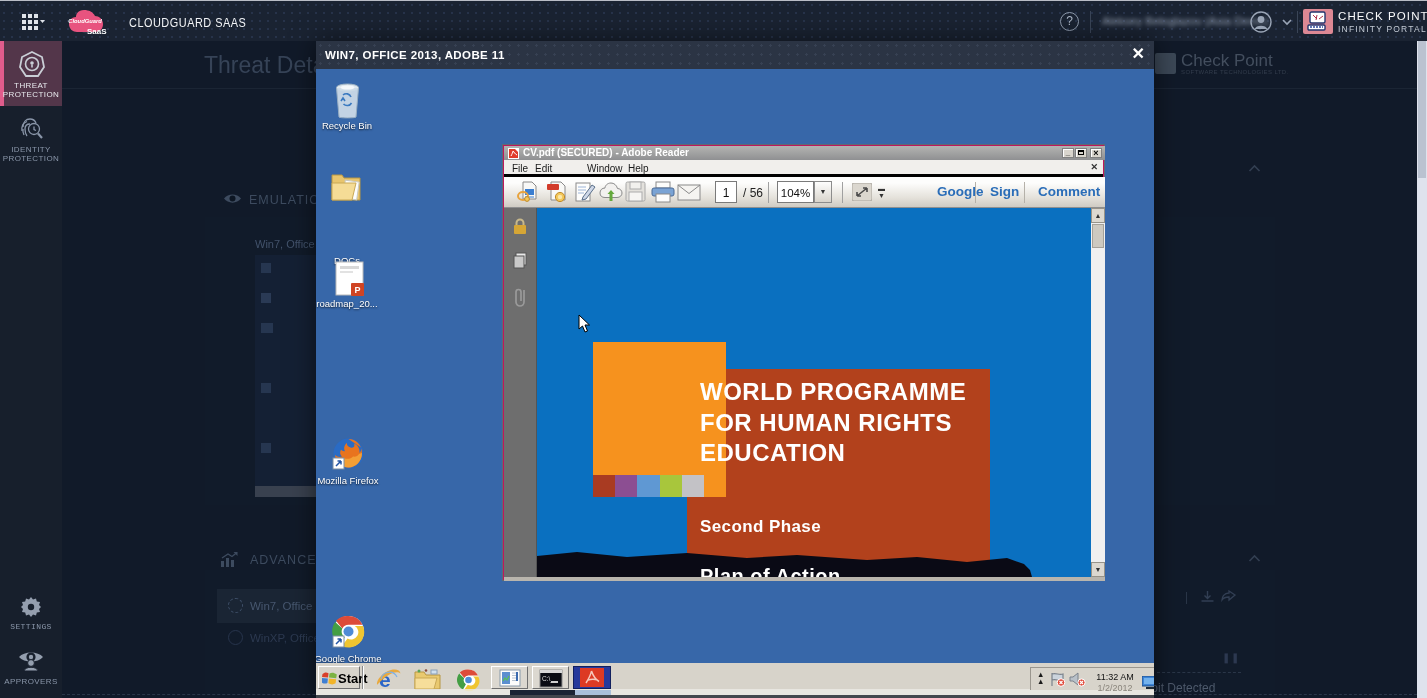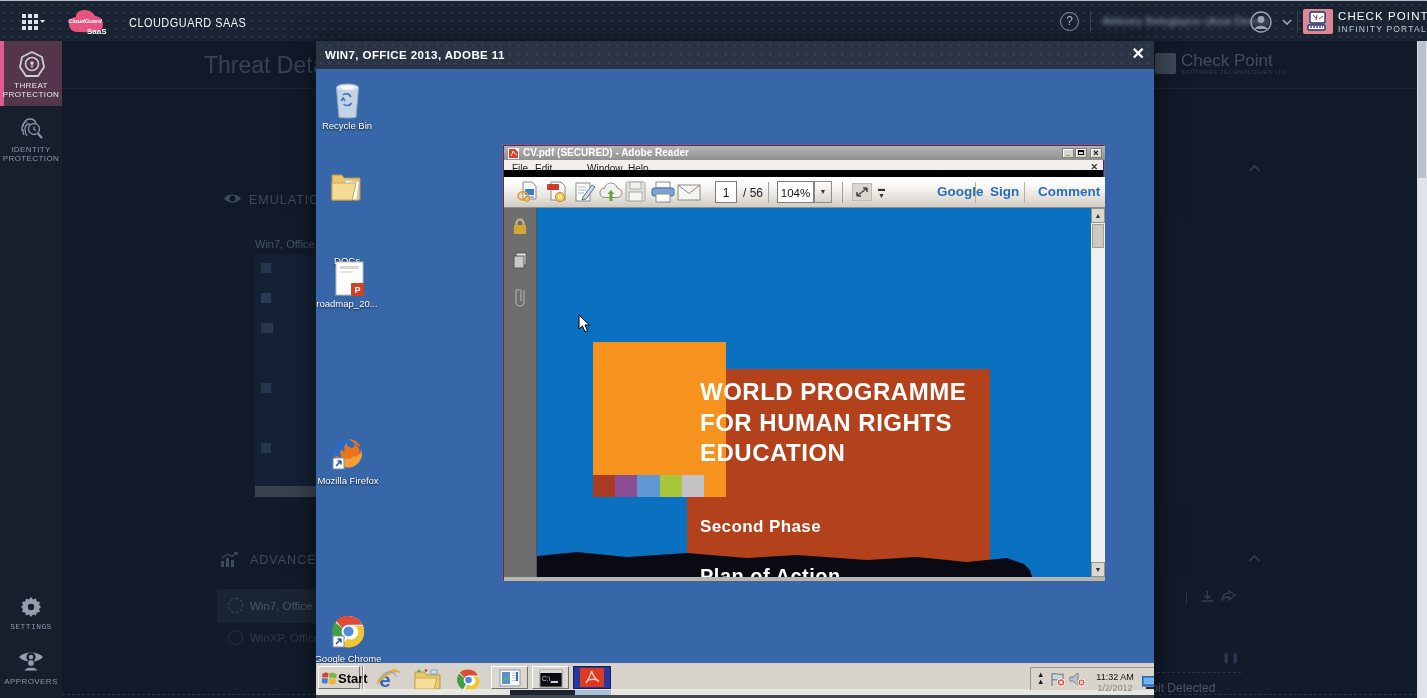--- a/index.html
+++ b/index.html
@@ -16,23 +16,23 @@
 #sbtrack{position:absolute;right:0;top:41px;width:10px;height:657px;background:#dfe3ed;}
 #sbthumb{position:absolute;right:1px;top:41px;width:8px;height:137px;background:#bac2d0;}
 
 #modal{position:absolute;left:316px;top:41px;width:838px;height:657px;box-shadow:0 0 24px rgba(0,0,0,.55);}
 #mhead{position:absolute;left:0;top:0;width:838px;height:28px;background:#2b3444;background-image:radial-gradient(circle,#374153 1px,rgba(0,0,0,0) 1.2px);background-size:9px 9px;color:#fff;font-size:11.5px;font-weight:bold;letter-spacing:.4px;line-height:28px;padding-left:9px;}
 #mx{position:absolute;right:9px;top:3px;font-size:16px;font-weight:bold;color:#fff;}
 #desktop{position:absolute;left:0;top:28px;width:838px;height:629px;background:#3767a9;overflow:hidden;}
 .dicon{position:absolute;}
 .dlbl{position:absolute;color:#fff;font-size:9.5px;text-align:center;text-shadow:0 1px 2px rgba(0,0,0,.8);white-space:nowrap;}
 
-#acro{position:absolute;left:186px;top:75px;width:603px;height:437px;background:#701a75;border:1px solid #5e6a74;}
+#acro{position:absolute;left:186px;top:75px;width:603px;height:437px;background:#be185d;border:1px solid #5e6a74;}
 #atitle{position:absolute;left:1px;top:1px;width:601px;height:14px;background:linear-gradient(#b4b4b2,#8f9092);color:#fff;font-size:10px;font-weight:bold;line-height:14px;}
-#amenu{position:absolute;left:1px;top:15px;width:599px;height:17px;background:#f1efec;font-size:10px;color:#1a1a1a;border-bottom:7px solid #000000;}
+#amenu{position:absolute;left:1px;top:15px;width:599px;height:17px;background:#f1efec;font-size:10px;color:#1a1a1a;border-bottom:3px solid #000000;}
 #atool{position:absolute;left:1px;top:32px;width:601px;height:31px;background:linear-gradient(#fdfdfc 20%,#e4e1da 70%,#cfcbc3);border-bottom:1px solid #8f8f8f;}
 #aside{position:absolute;left:1px;top:63px;width:33px;height:369px;background:#6e6e6e;border-right:1px solid #555;}
 #acontent{position:absolute;left:34px;top:63px;width:554px;height:369px;background:#0a70c0;overflow:hidden;}
 #ascroll{position:absolute;left:588px;top:63px;width:14px;height:369px;background:#f0f0f0;}
 #abot{position:absolute;left:1px;top:432px;width:601px;height:4px;background:#b9b5ad;}
 .tbtn{position:absolute;top:5px;height:21px;border:1px solid #8c8c8c;background:#d9d5cd;}
 
 #taskbar{position:absolute;left:0;top:594px;width:838px;height:35px;background:#d7d3ca;}
 #tline{position:absolute;left:0;top:32px;width:838px;height:3px;background:#43474d;}
 .raised{border-top:1px solid #fff;border-left:1px solid #fff;border-right:1px solid #6f6f6f;border-bottom:1px solid #6f6f6f;text-decoration:underline;}

